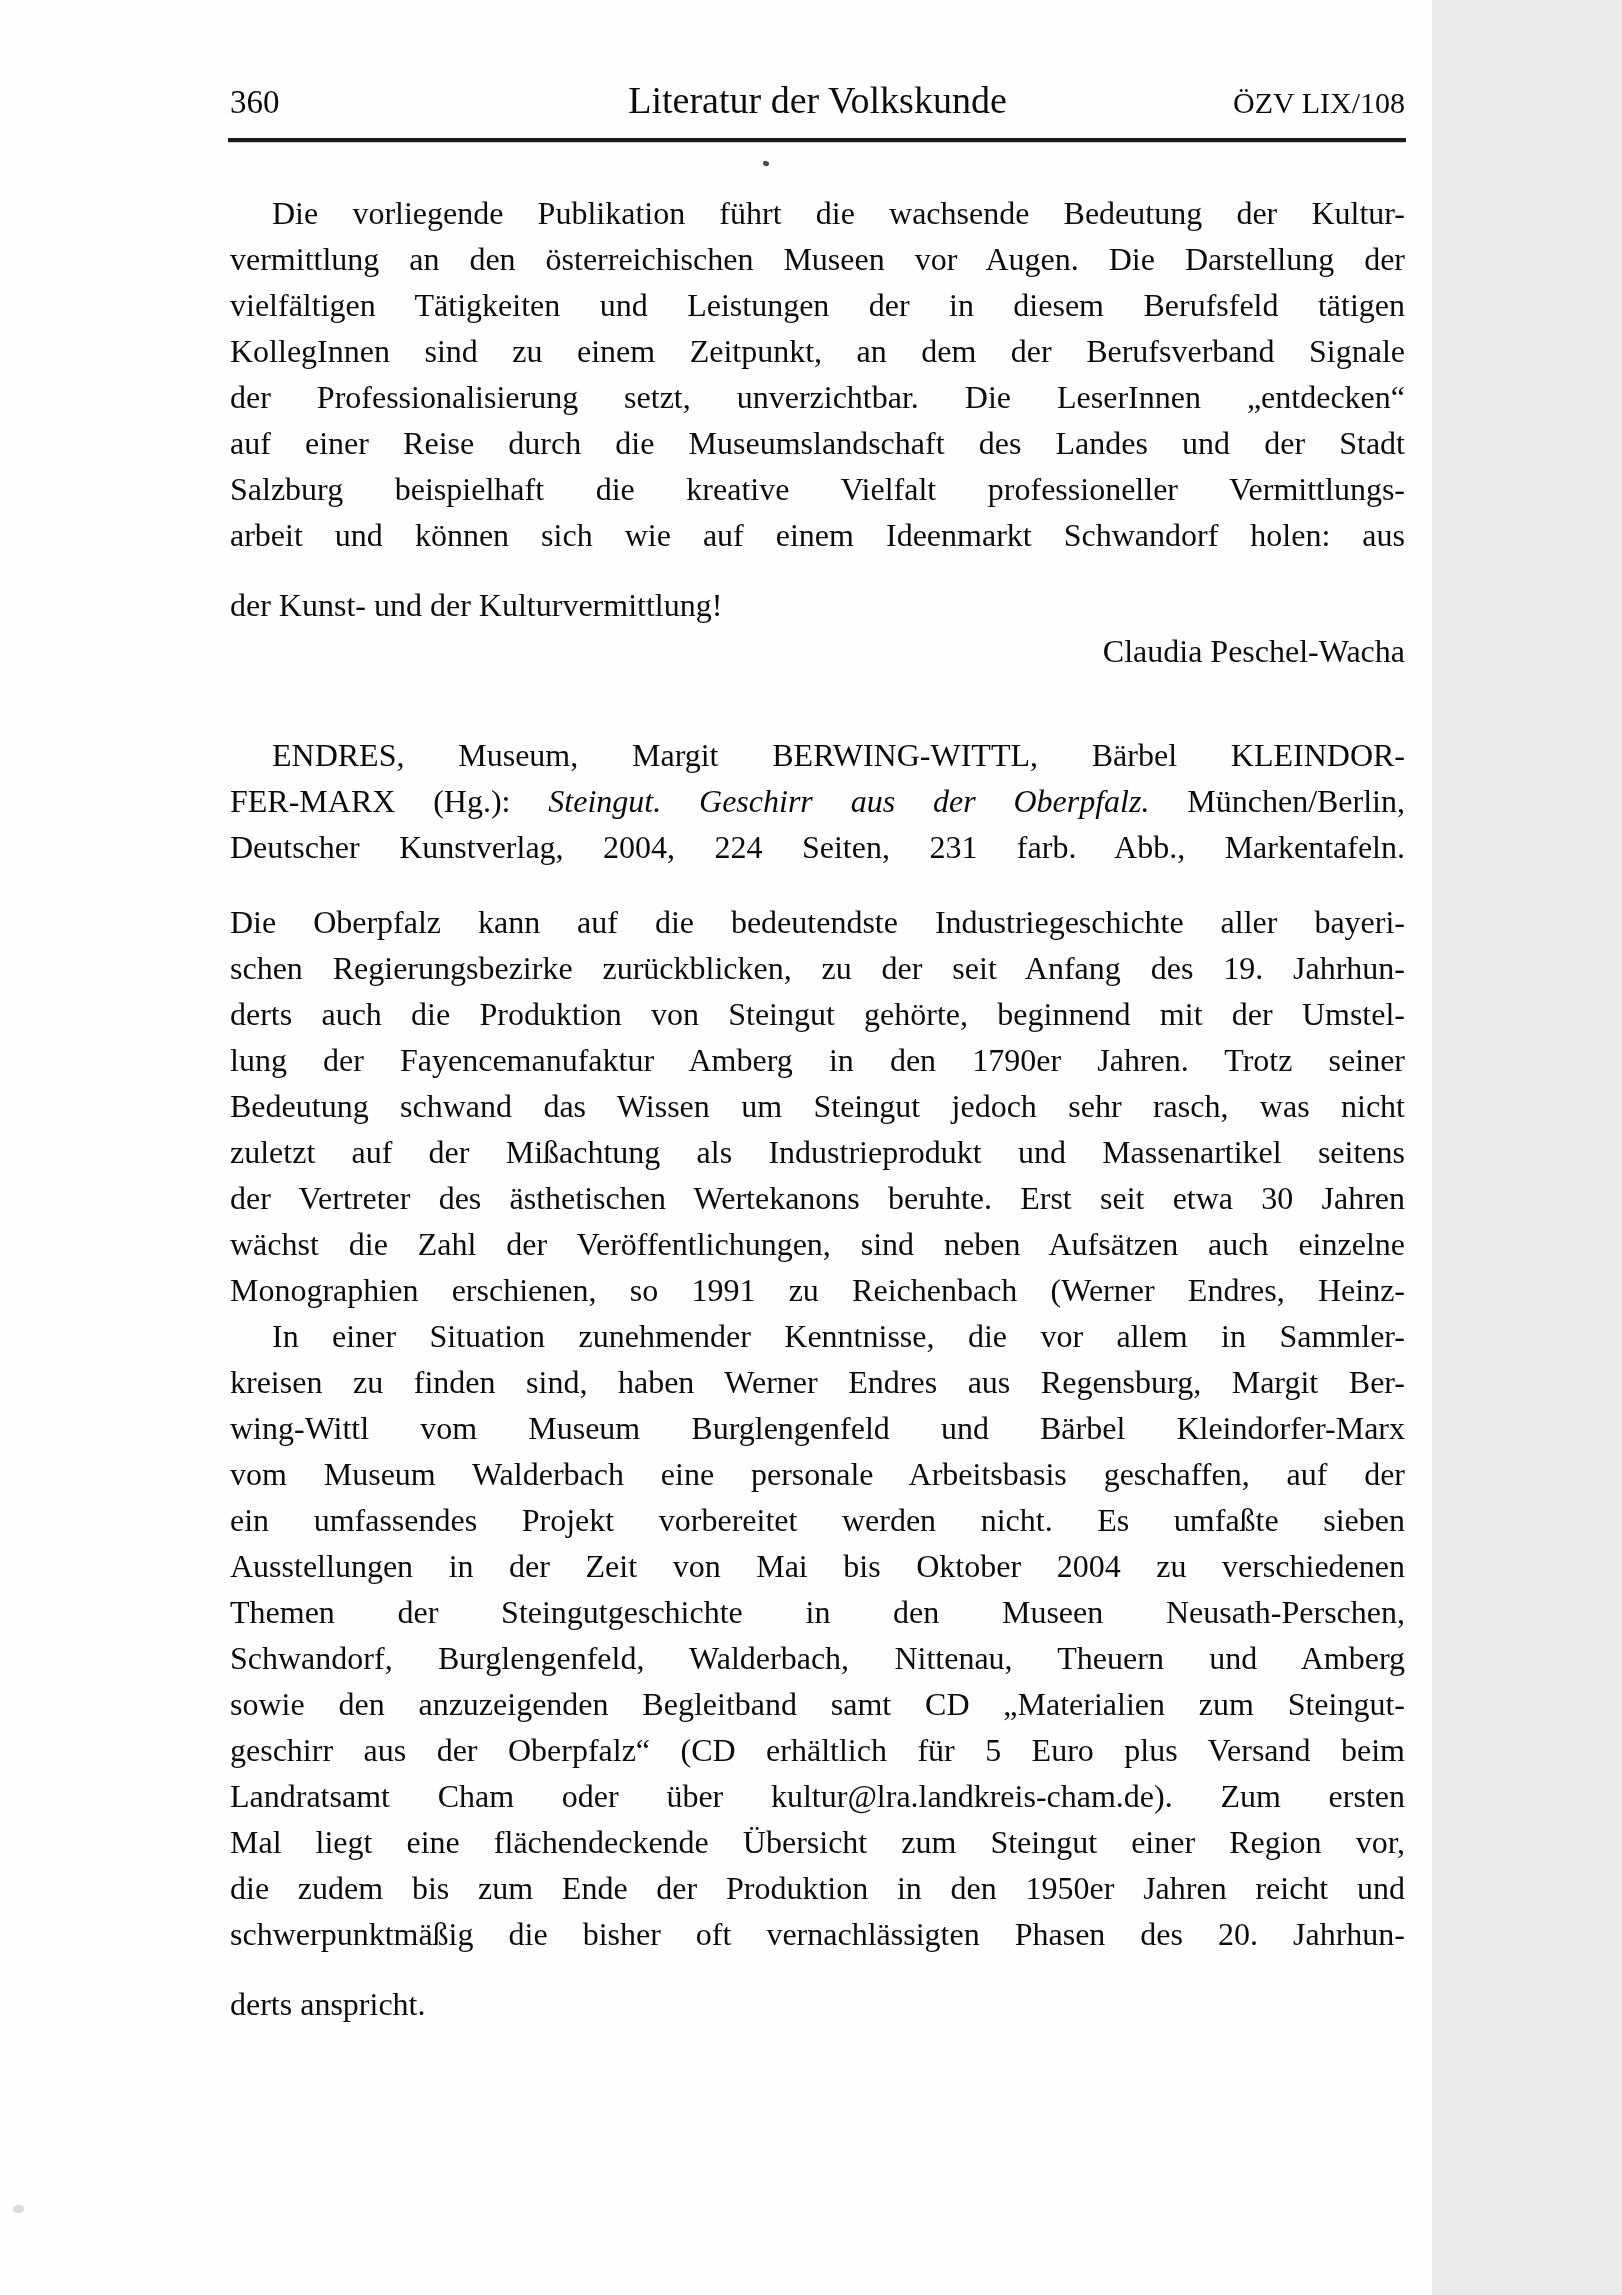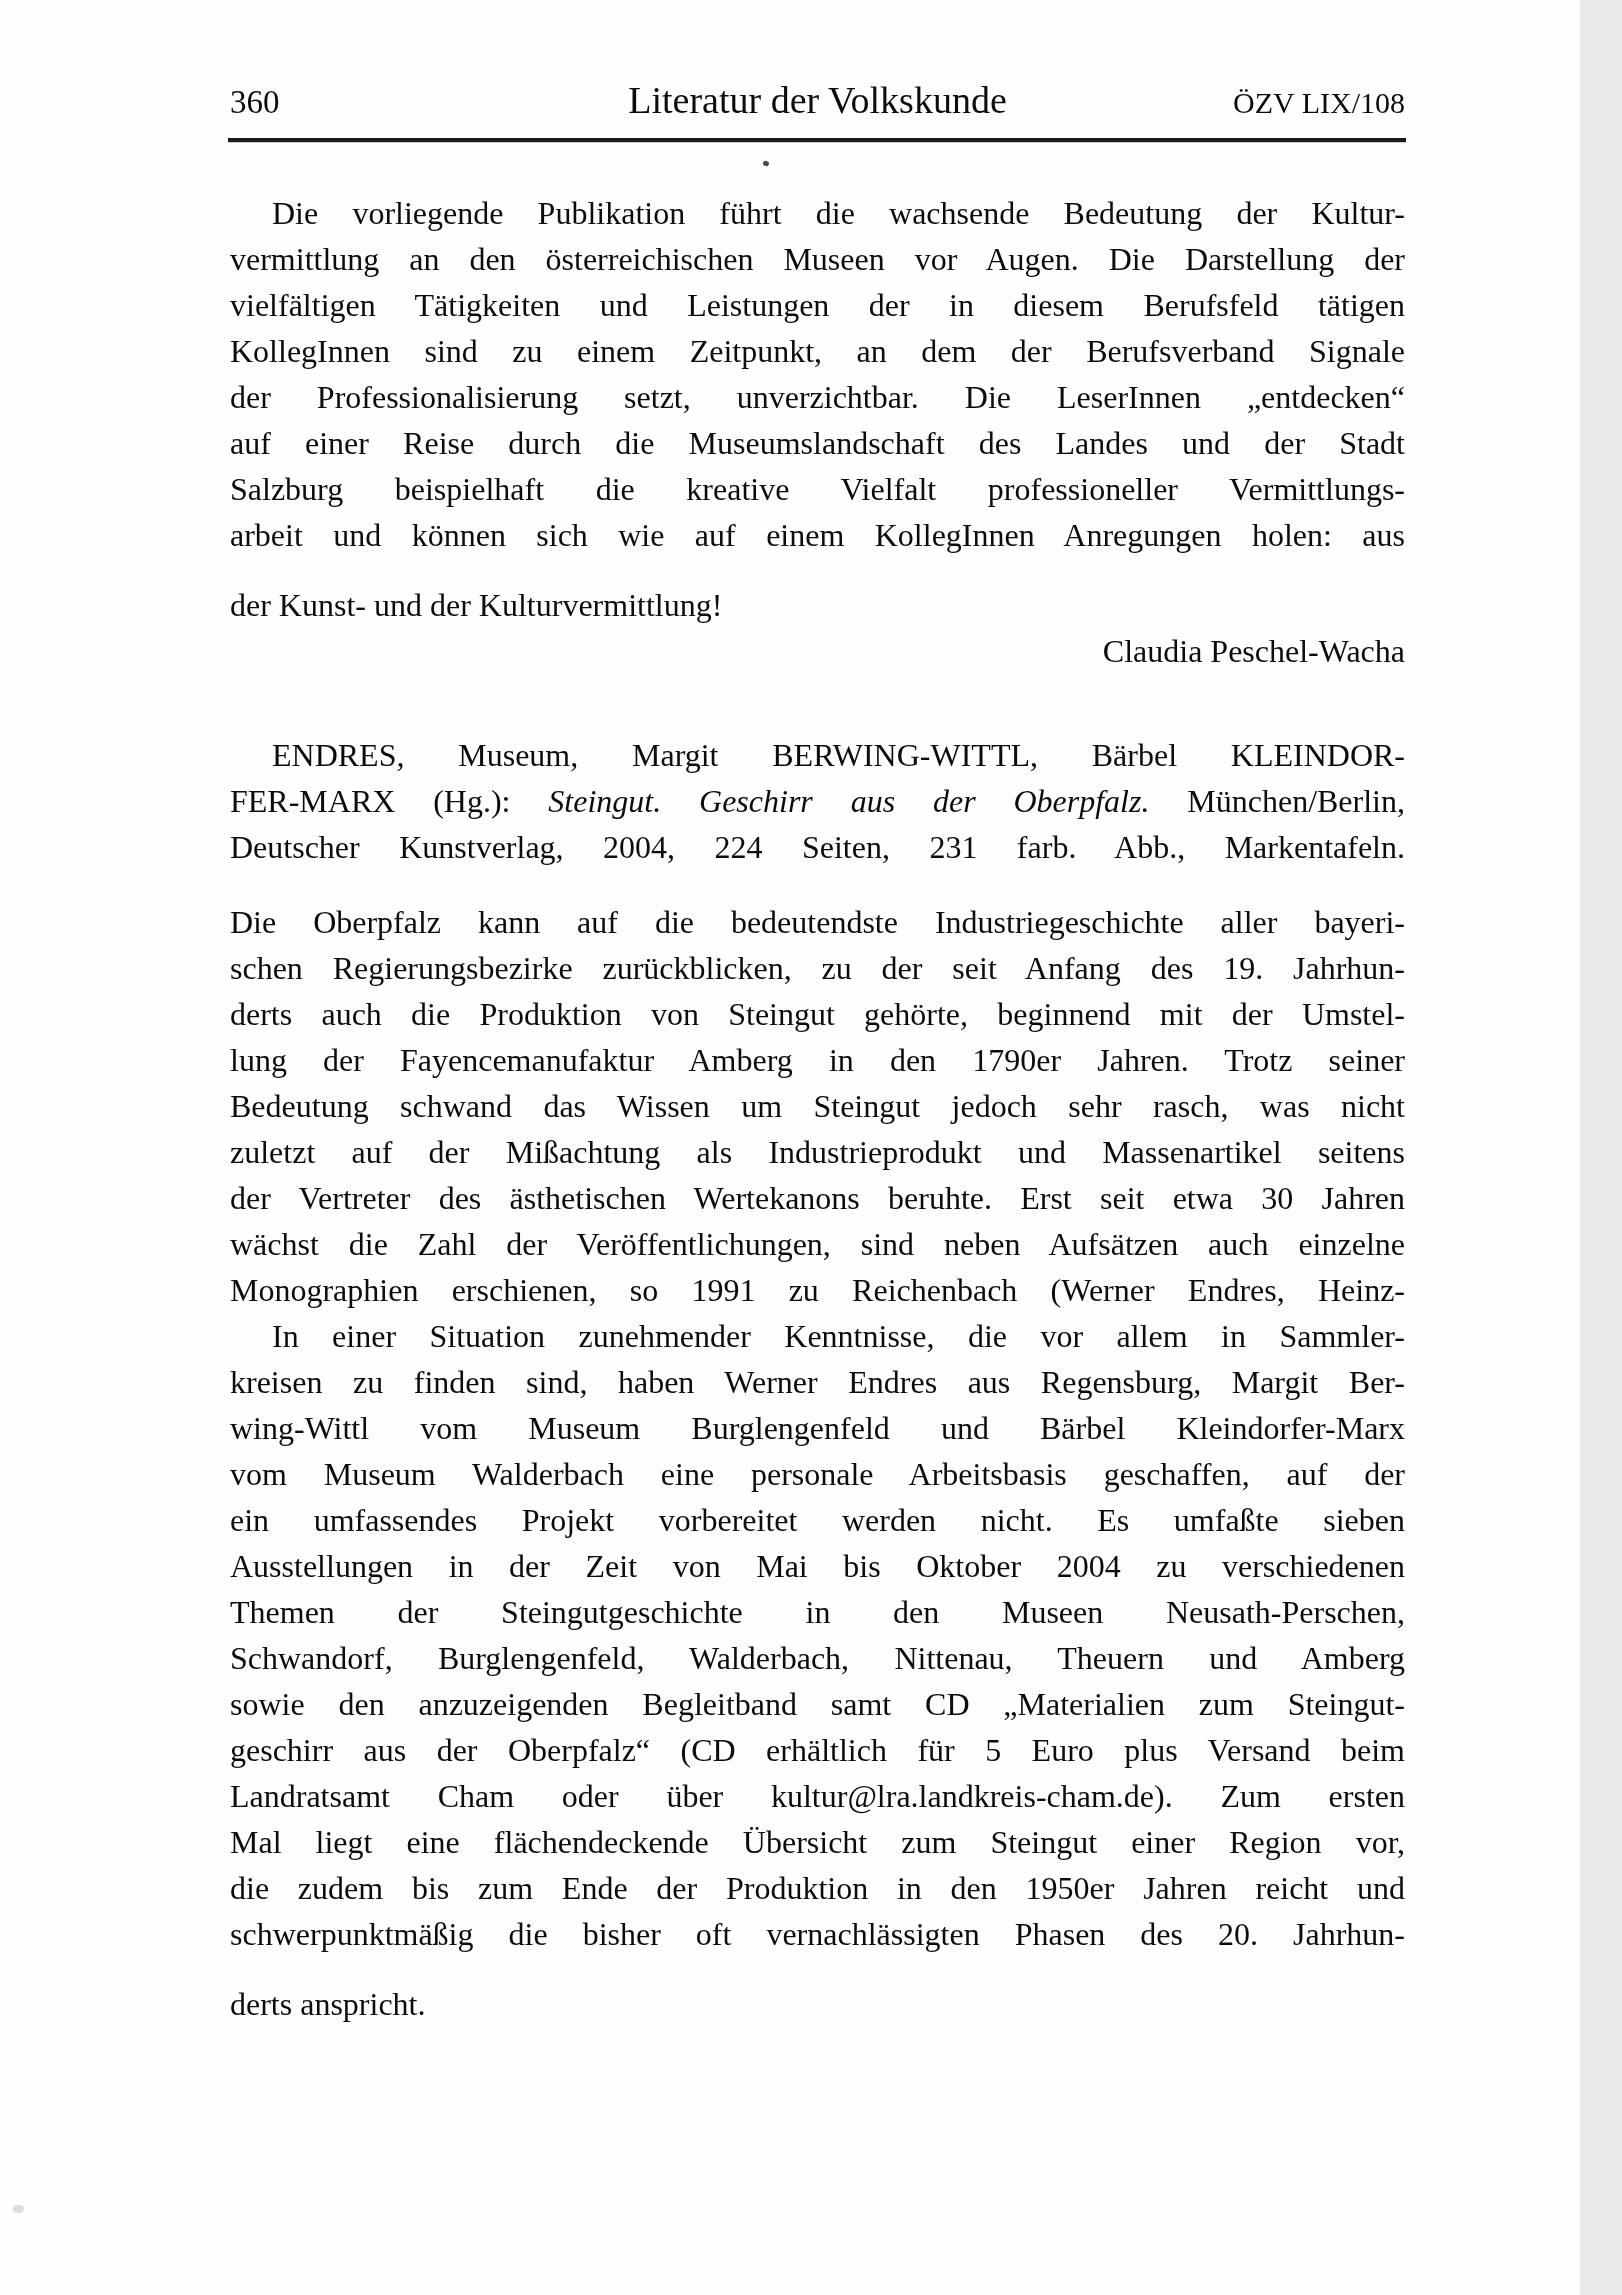--- a/index.html
+++ b/index.html
@@ -1,18 +1,18 @@
 <!DOCTYPE html>
 <html style="font-size:13px"><head>
 <meta charset="utf-8">
 <style>
   html,body{margin:0;padding:0;background:#e9e9e9;}
   .page{
     position:relative;
-    width:1580px;height:2295px;
+    width:1432px;height:2295px;
     background:#fefefe;
     overflow:hidden;
     font-family:"Liberation Serif","DejaVu Serif",serif;
     color:#0c0c0c;
   }
   
   .hdr{
     position:absolute;left:230px;top:78px;width:1175px;
     display:grid;grid-template-columns:1fr auto 1fr;align-items:baseline;
   }
@@ -68,21 +68,21 @@
   <div class="content">
 
     <div>
       <div class="ln ind">Die vorliegende Publikation führt die wachsende Bedeutung der Kultur-</div>
       <div class="ln">vermittlung an den österreichischen Museen vor Augen. Die Darstellung der</div>
       <div class="ln">vielfältigen Tätigkeiten und Leistungen der in diesem Berufsfeld tätigen</div>
       <div class="ln">KollegInnen sind zu einem Zeitpunkt, an dem der Berufsverband Signale</div>
       <div class="ln">der Professionalisierung setzt, unverzichtbar. Die LeserInnen „entdecken“</div>
       <div class="ln">auf einer Reise durch die Museumslandschaft des Landes und der Stadt</div>
       <div class="ln">Salzburg beispielhaft die kreative Vielfalt professioneller Vermittlungs-</div>
-      <div class="ln">arbeit und können sich wie auf einem KollegInnen Anregungen holen: aus</div>
+      <div class="ln">arbeit und können sich wie auf einem Ideenmarkt Schwandorf holen: aus</div>
       <div class="ln end">der Kunst- und der Kulturvermittlung!</div>
       <div class="ln right">Claudia Peschel-Wacha</div>
     </div>
 
     <div class="gap-a"></div>
 
     <div>
       <div class="ln ind">ENDRES, Museum, Margit BERWING-WITTL, Bärbel KLEINDOR-</div>
       <div class="ln"><span>FER-MARX (Hg.): </span><span class="it">Steingut. Geschirr aus der Oberpfalz.</span><span> München/Berlin,</span></div>
       <div class="ln">Deutscher Kunstverlag, 2004, 224 Seiten, 231 farb. Abb., Markentafeln.</div>

